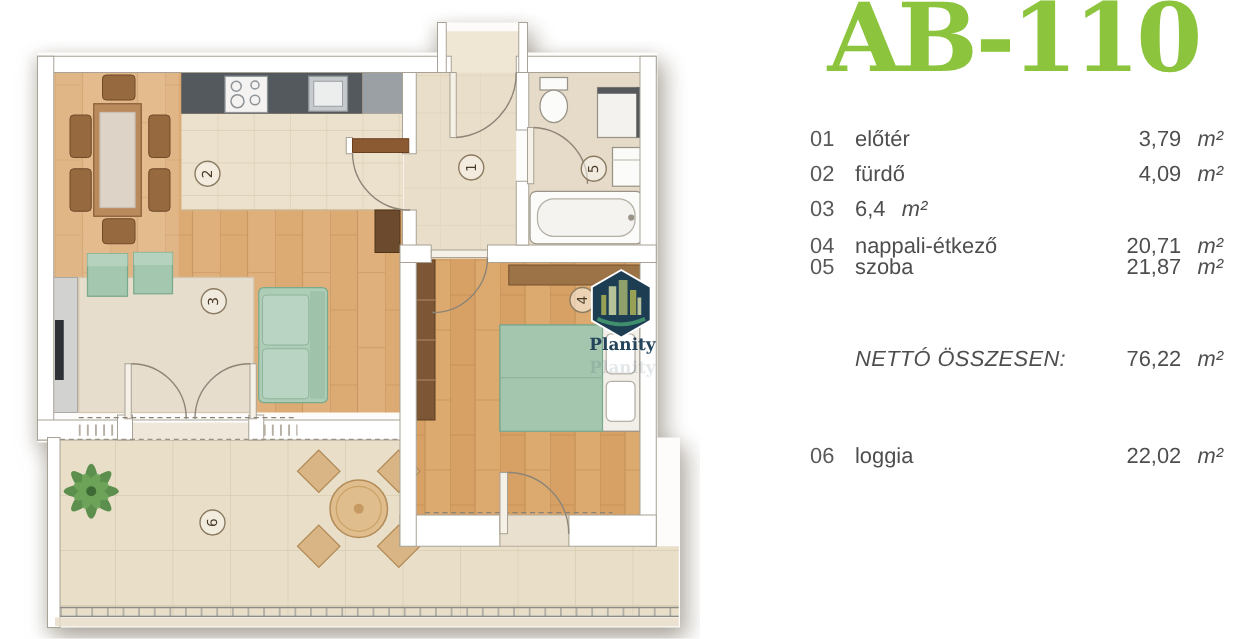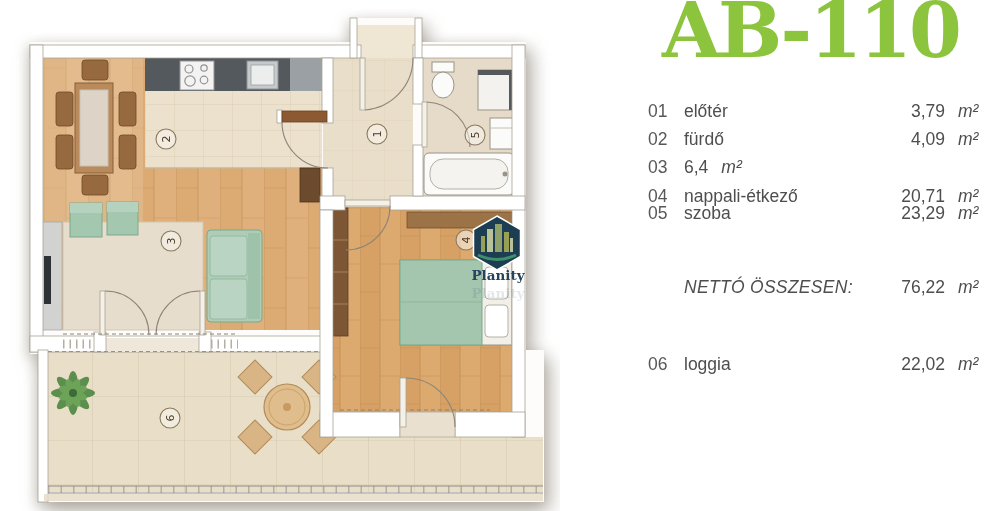--- a/index.html
+++ b/index.html
@@ -329,21 +329,21 @@
     <span class="num">04</span>
       <span class="gap"></span>
     <span class="name">nappali-étkező</span>
     <span class="val">20,71</span>
     <span class="unit">m²</span>
   </div>
   <div class="lrow" style="top:203px">
     <span class="num">05</span>
       <span class="gap"></span>
     <span class="name">szoba</span>
-    <span class="val">23,29</span>
+    <span class="val">21,87</span>
     <span class="unit">m²</span>
   </div>
 
   <div class="lrow total" style="top:277px">
     <span class="num"></span>
       <span class="gap"></span>
     <span class="name">NETTÓ ÖSSZESEN:</span>
     <span class="val">76,22</span>
     <span class="unit">m²</span>
   </div>

